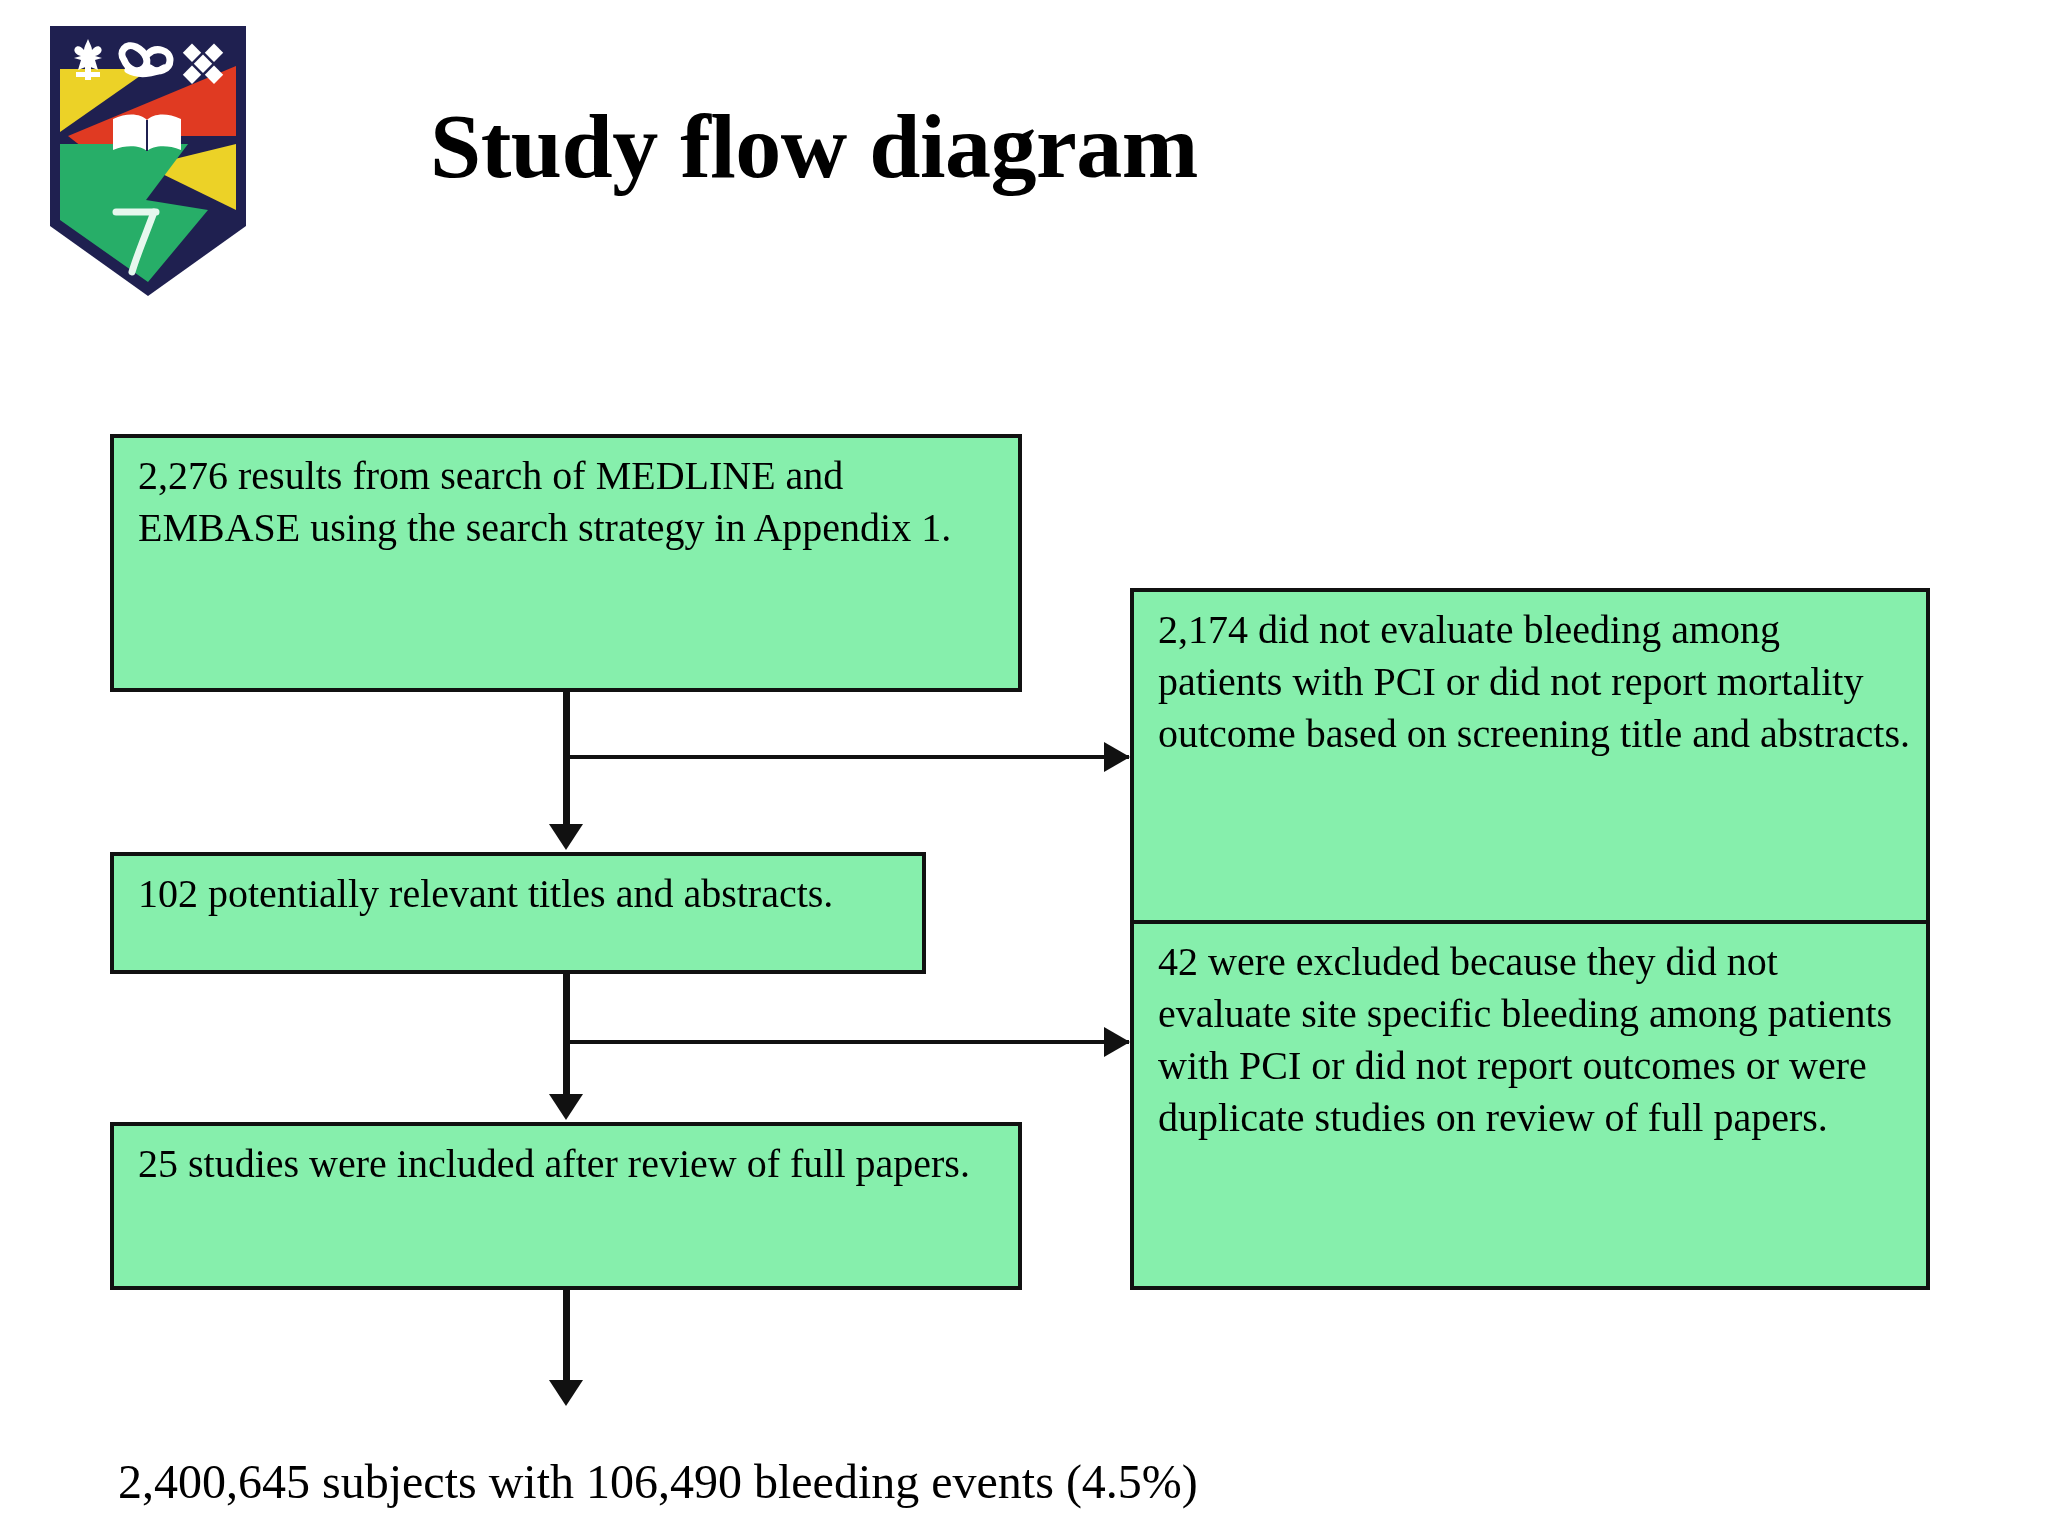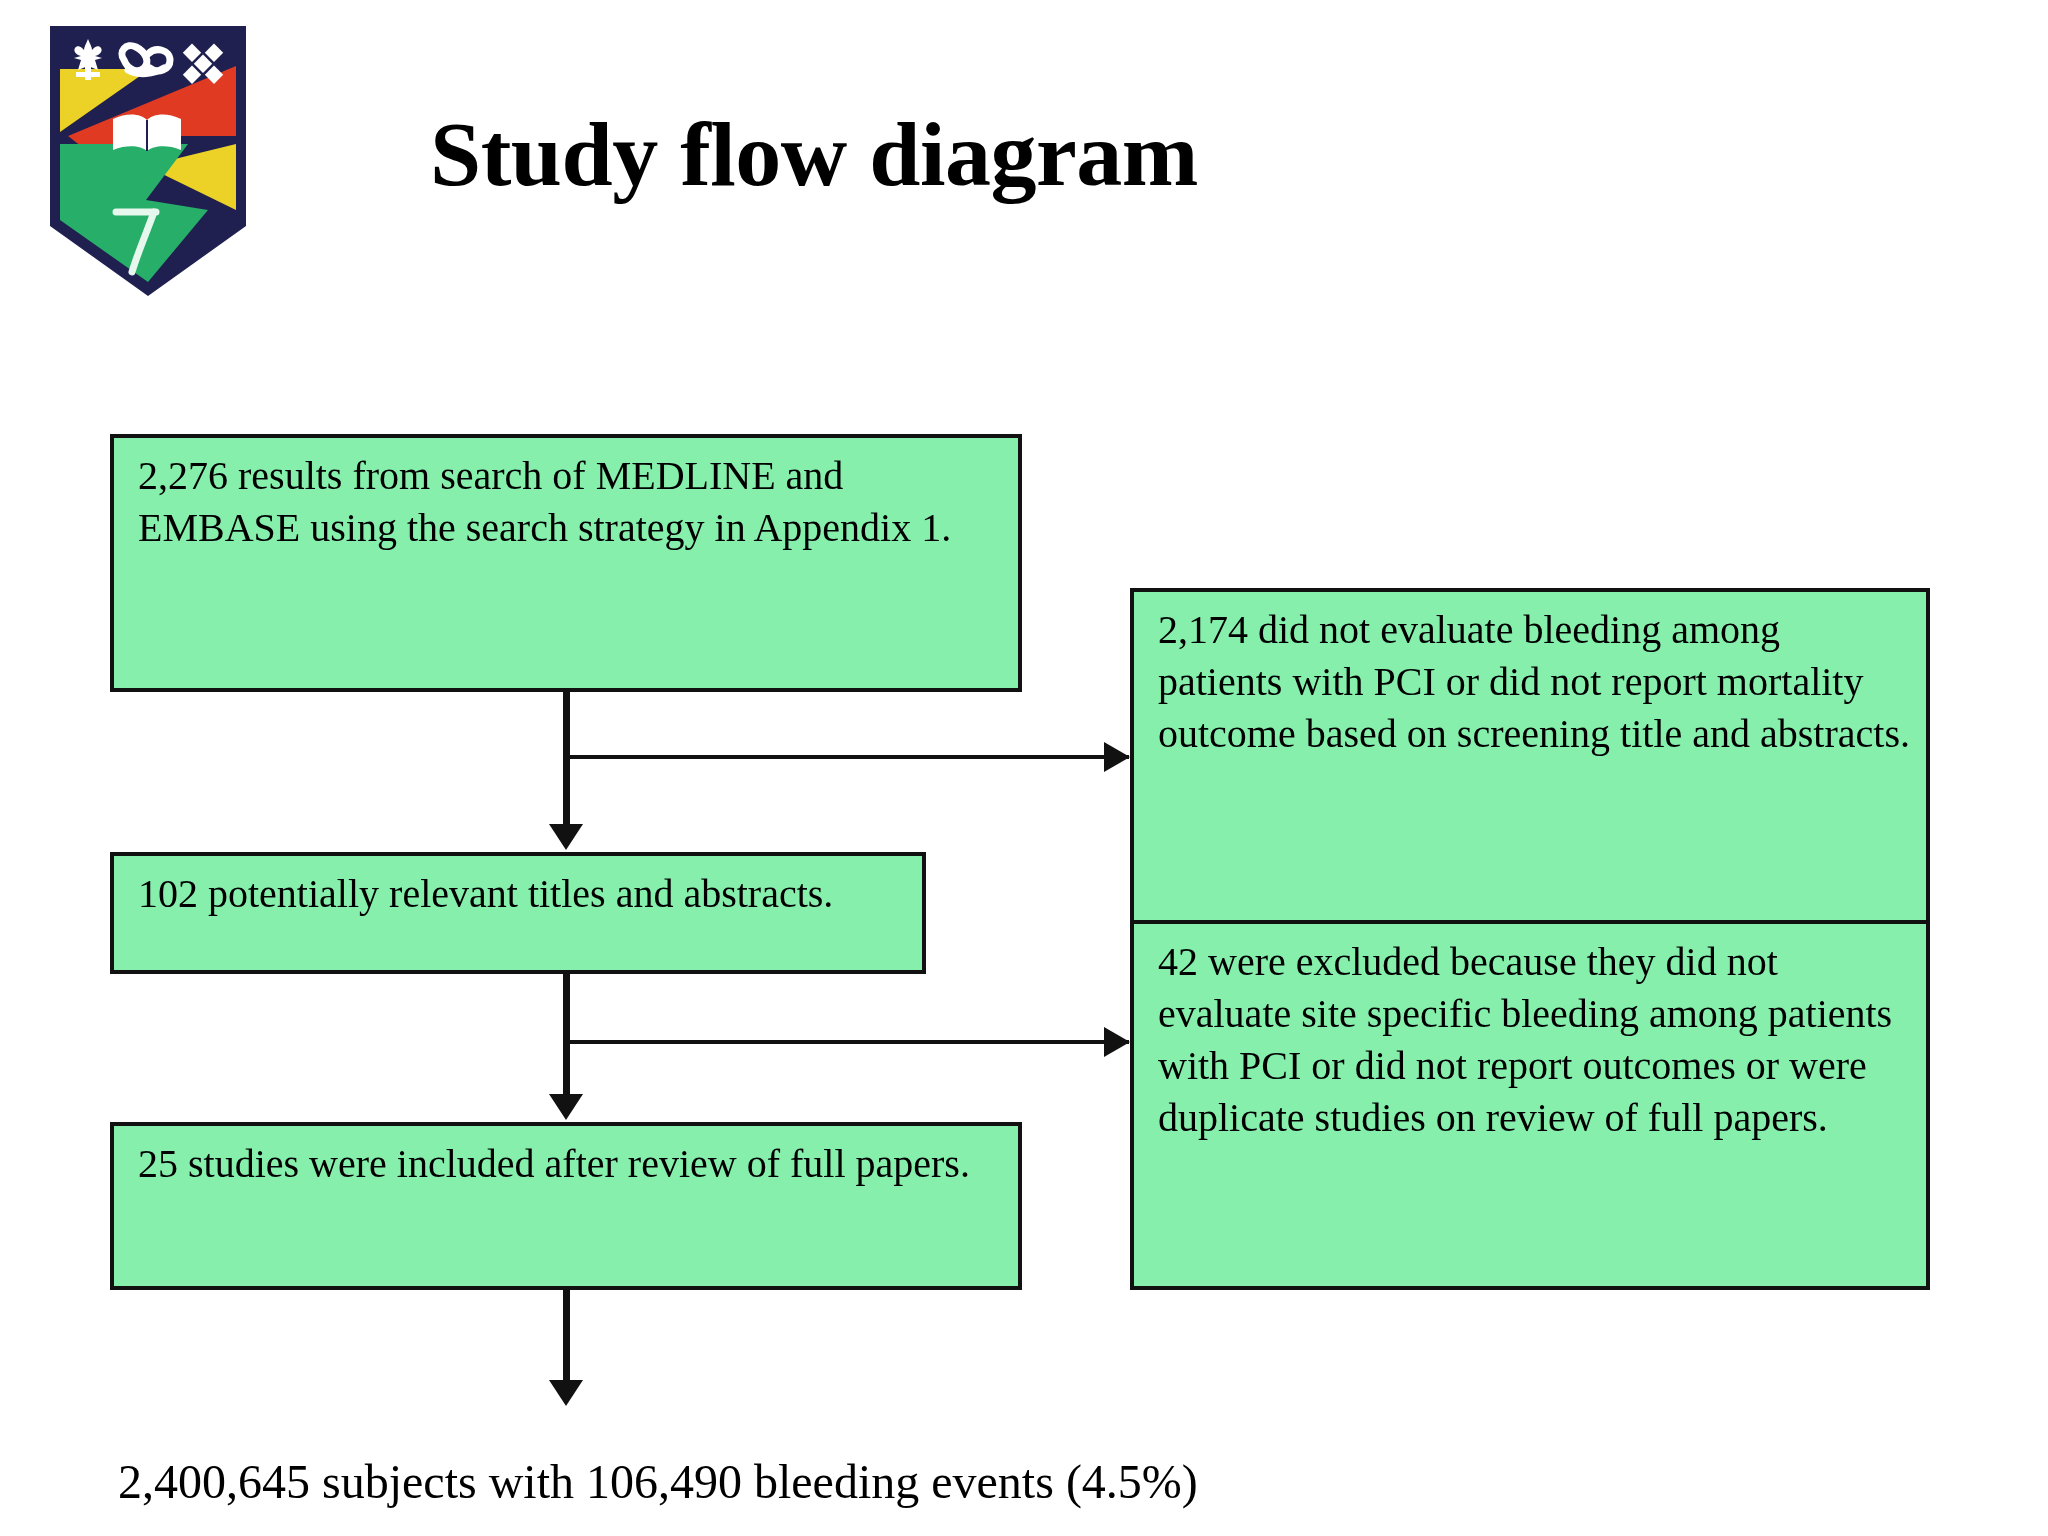--- a/index.html
+++ b/index.html
@@ -31,21 +31,20 @@
     left: 430px;
     top: 100px;
     width: 740px;
     text-align: center;
     font-family: "Liberation Serif", "DejaVu Serif", serif;
     font-weight: bold;
     font-size: 92px;
     line-height: 1.0;
     letter-spacing: -0.5px;
     white-space: nowrap;
-    margin-top: 8px;
   }
 
   
   .flow-box {
     position: absolute;
     border: 4px solid #111111;
     background: #86efac;
     box-sizing: border-box;
   }
   .flow-box .box-text {

